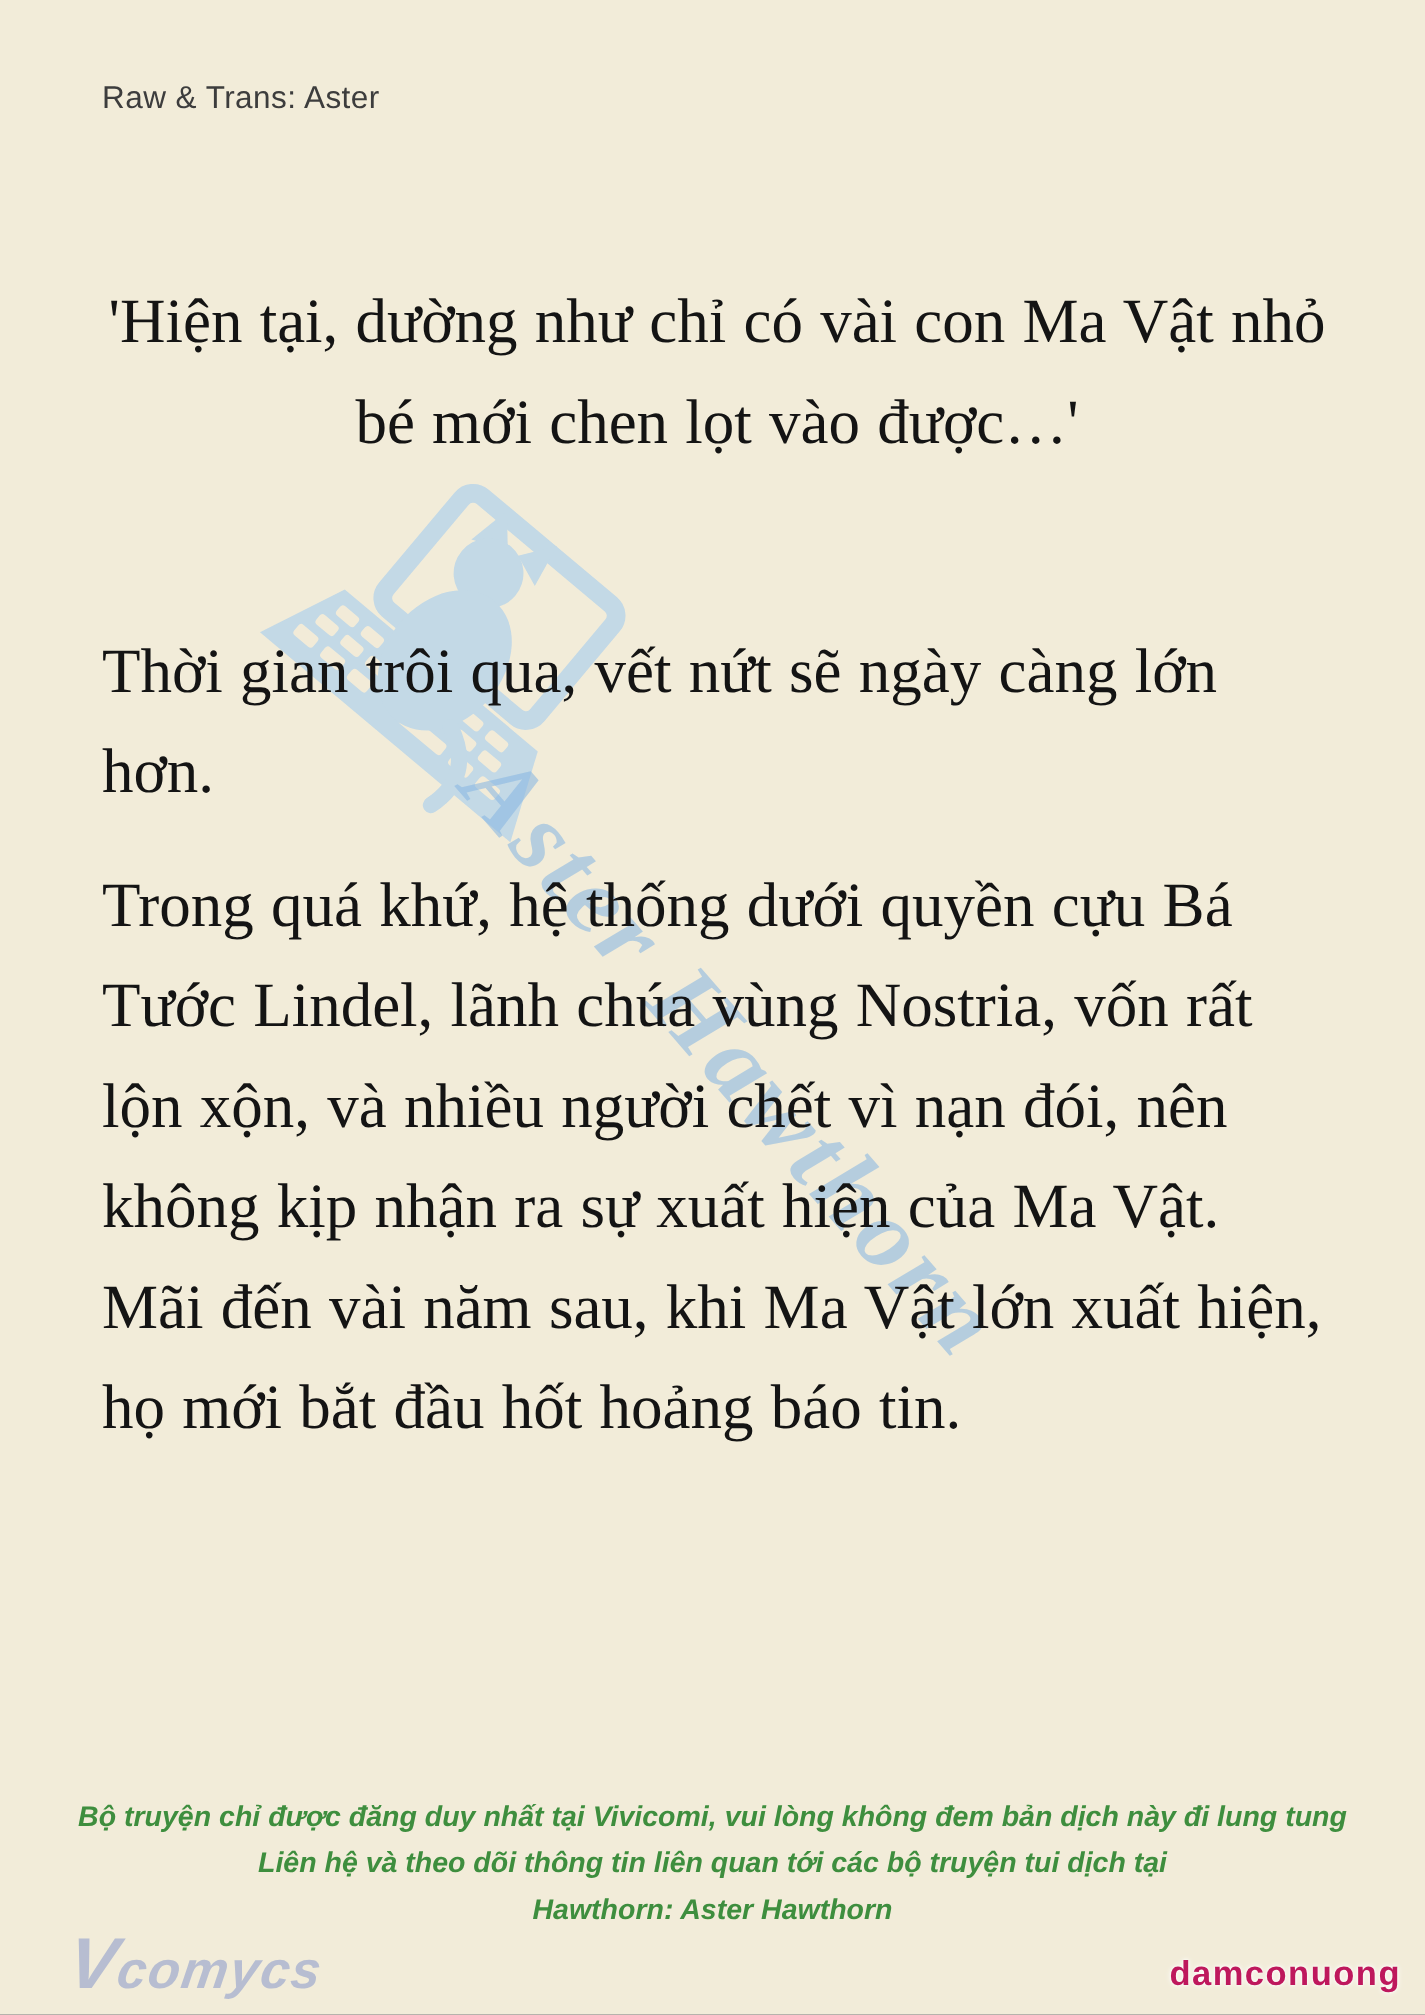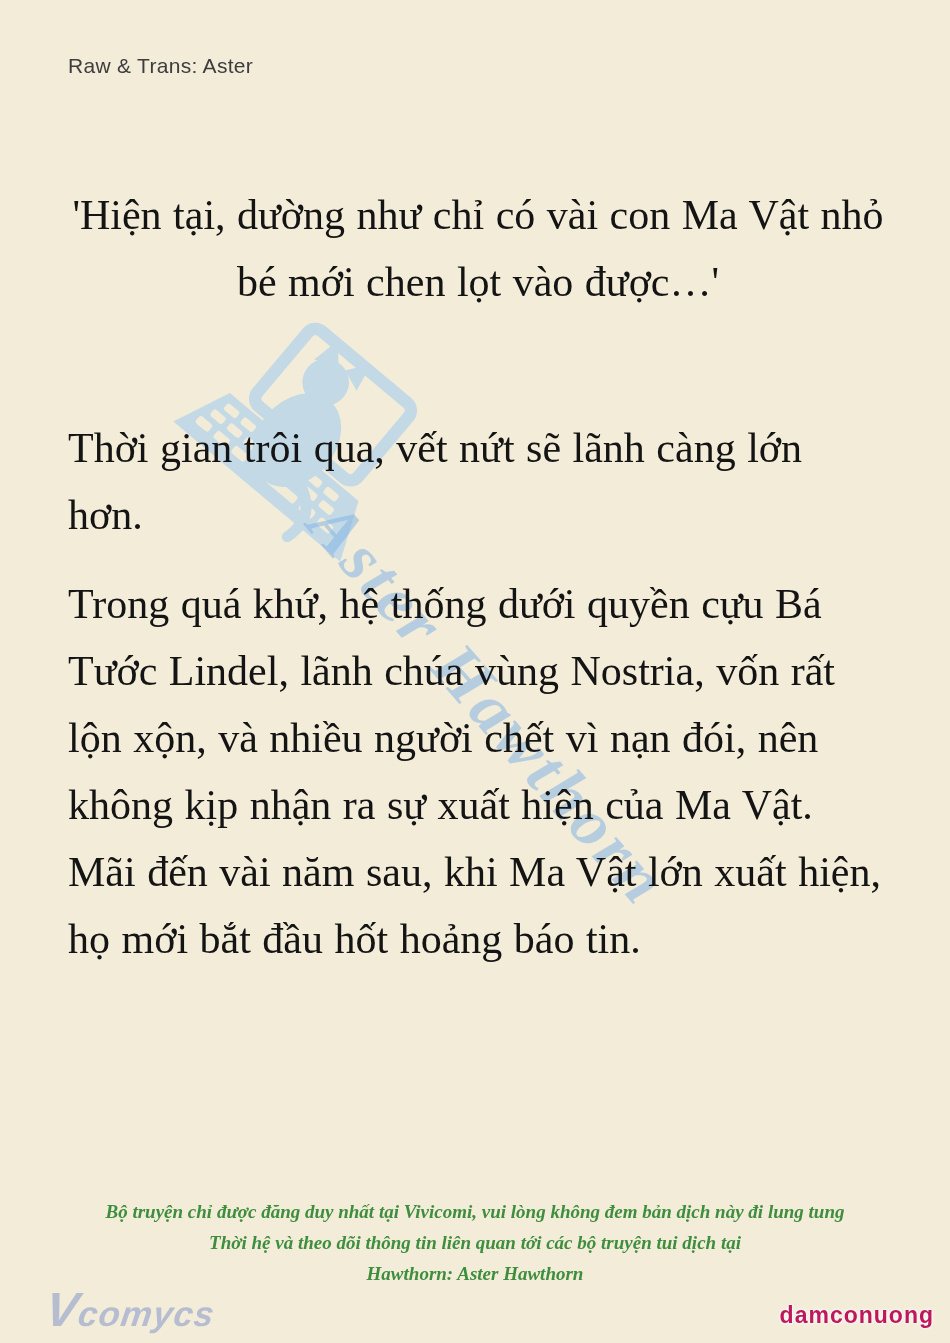--- a/index.html
+++ b/index.html
@@ -41,21 +41,21 @@
   }
 
   .footer-notice{
     position:absolute;left:0;top:1196px;width:950px;
     text-align:center;
     font-family:"Liberation Sans",sans-serif;
     font-style:italic;font-weight:bold;
     font-size:19px;line-height:31px;
     color:#3e8e3e;
   }
-  .footer-notice div{margin:0;font-family:Liberation Serif, serif;}
+  .footer-notice div{margin:0;}
 
   .site-logo{
     position:absolute;left:46px;top:1282px;
     font-family:"Liberation Sans",sans-serif;
     font-style:italic;font-weight:bold;
     font-size:35px;letter-spacing:1px;
     color:rgba(143,159,204,.6);
     transform:skewX(-8deg);
   }
   .site-logo::first-letter{font-size:48px;}
@@ -110,27 +110,27 @@
           <path d="M196 176 Q 236 194 224 234" fill="none" stroke="#b5d3ea" stroke-width="13" stroke-linecap="round"></path>
         </g>
       </g>
     </svg>
   </div>
 
   <div class="wm-text">Aster Hawthorn</div>
 
   <p class="para para-1">'Hiện tại, dường như chỉ có vài con Ma Vật nhỏ bé mới chen lọt vào được…'</p>
 
-  <p class="para para-2">Thời gian trôi qua, vết nứt sẽ lãnh càng lớn hơn.</p>
+  <p class="para para-2">Thời gian trôi qua, vết nứt sẽ ngày càng lớn hơn.</p>
 
   <p class="para para-3">Trong quá khứ, hệ thống dưới quyền cựu Bá Tước Lindel, lãnh chúa vùng Nostria, vốn rất lộn xộn, và nhiều người chết vì nạn đói, nên không kịp nhận ra sự xuất hiện của Ma Vật. Mãi đến vài năm sau, khi Ma Vật lớn xuất hiện, họ mới bắt đầu hốt hoảng báo tin.</p>
 
   <div class="footer-notice">
     <div>Bộ truyện chỉ được đăng duy nhất tại Vivicomi, vui lòng không đem bản dịch này đi lung tung</div>
-    <div>Thời hệ và theo dõi thông tin liên quan tới các bộ truyện tui dịch tại</div>
+    <div>Liên hệ và theo dõi thông tin liên quan tới các bộ truyện tui dịch tại</div>
     <div>Hawthorn: Aster Hawthorn</div>
   </div>
 
   <div class="site-logo">Vcomycs</div>
 
   <div class="corner-tag">damconuong</div>
 
 </div>
 
 </body></html>

